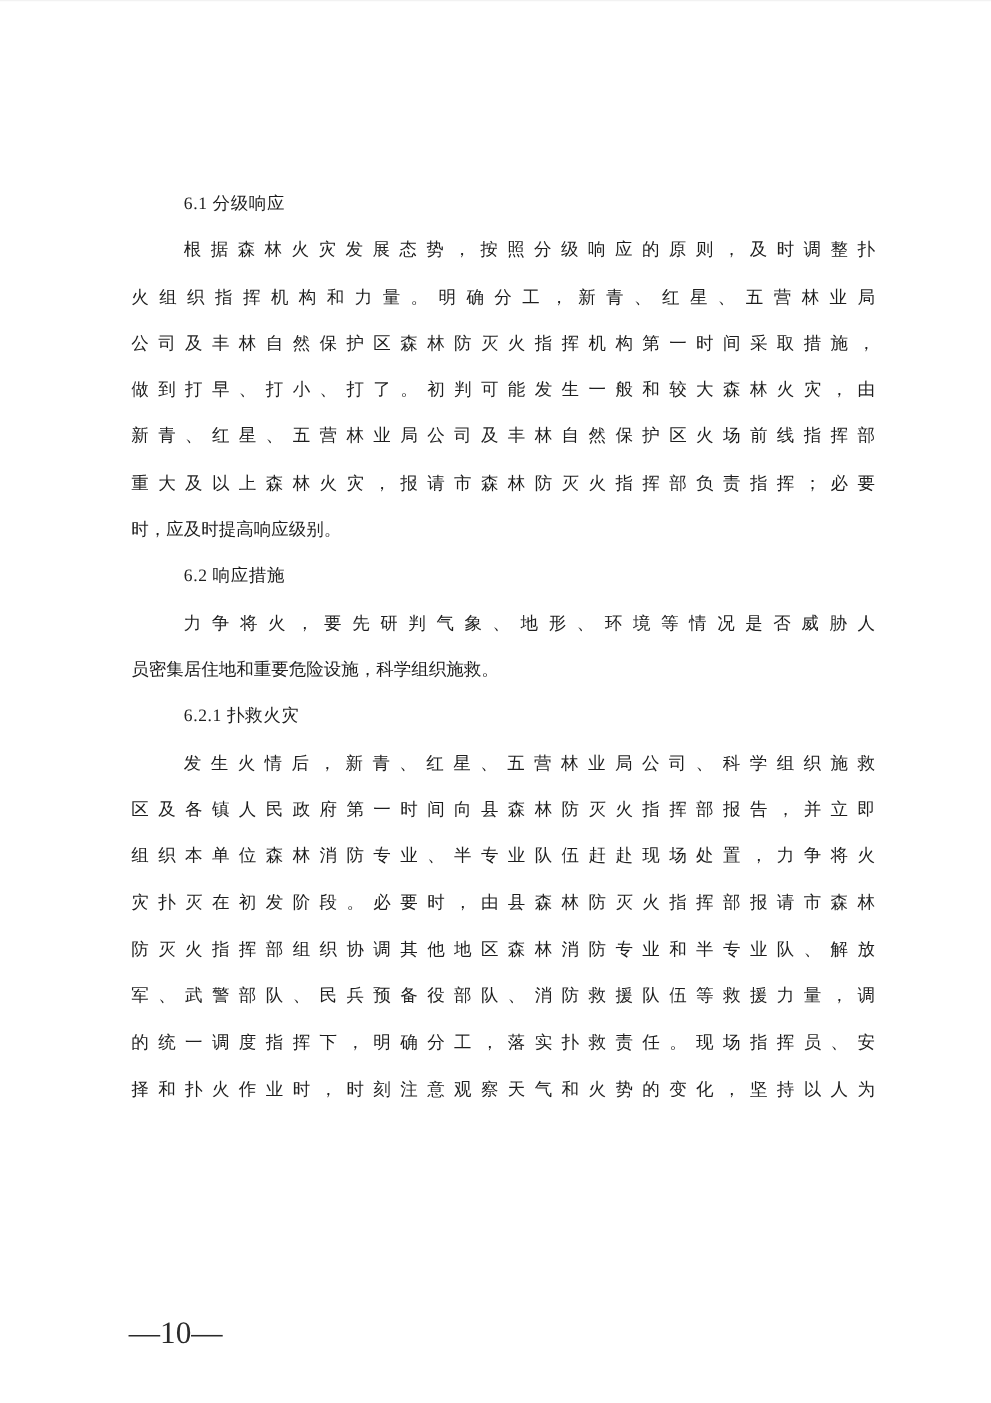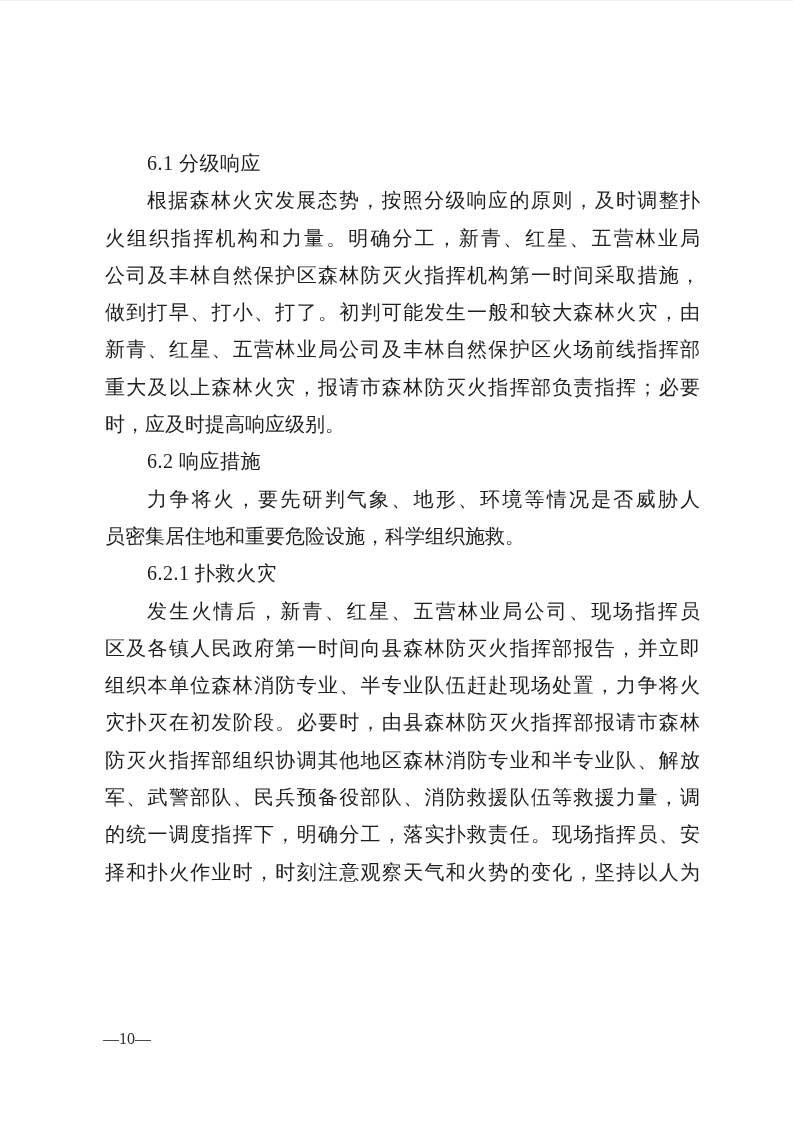--- a/index.html
+++ b/index.html
@@ -18,43 +18,43 @@
     box-sizing: border-box;
     border-top: 1px solid #f2f2f2;
   }
   .textblock {
     position: absolute;
     left: 105px;
     top: 144px;
     width: 595px;
   }
   .line {
-    font-size: 20px;
+    font-size: 14px;
     height: 37.3px;
     line-height: 37.3px;
     white-space: nowrap;
     overflow: hidden;
     text-align: justify;
     text-justify: inter-character;
   }
   .line.just {
     text-align-last: justify;
   }
   .line.indent {
     text-indent: 42px;
   }
   .line.heading {
     font-weight: 500;
     letter-spacing: 0.5px;
   }
   .page-number {
     position: absolute;
     left: 103px;
-    top: 1019px;
-    font-size: 16px;
+    top: 1047px;
+    font-size: 25px;
     line-height: 37px;
     color: #2a2a2a;
     font-family: "Liberation Serif", serif;
   }
 </style>
 </head>
 <body>
 
 <div class="page">
   <div class="textblock">
@@ -63,21 +63,21 @@
       <div class="line just">火组织指挥机构和力量。明确分工，新青、红星、五营林业局</div>
       <div class="line just">公司及丰林自然保护区森林防灭火指挥机构第一时间采取措施，</div>
       <div class="line just">做到打早、打小、打了。初判可能发生一般和较大森林火灾，由</div>
       <div class="line just">新青、红星、五营林业局公司及丰林自然保护区火场前线指挥部</div>
       <div class="line just">重大及以上森林火灾，报请市森林防灭火指挥部负责指挥；必要</div>
       <div class="line">时，应及时提高响应级别。</div>
       <div class="line heading indent">6.2 响应措施</div>
       <div class="line indent just">力争将火，要先研判气象、地形、环境等情况是否威胁人</div>
       <div class="line">员密集居住地和重要危险设施，科学组织施救。</div>
       <div class="line heading indent">6.2.1 扑救火灾</div>
-      <div class="line indent just">发生火情后，新青、红星、五营林业局公司、现场指挥员</div>
+      <div class="line indent just">发生火情后，新青、红星、五营林业局公司、科学组织施救</div>
       <div class="line just">区及各镇人民政府第一时间向县森林防灭火指挥部报告，并立即</div>
       <div class="line just">组织本单位森林消防专业、半专业队伍赶赴现场处置，力争将火</div>
       <div class="line just">灾扑灭在初发阶段。必要时，由县森林防灭火指挥部报请市森林</div>
       <div class="line just">防灭火指挥部组织协调其他地区森林消防专业和半专业队、解放</div>
       <div class="line just">军、武警部队、民兵预备役部队、消防救援队伍等救援力量，调</div>
       <div class="line just">的统一调度指挥下，明确分工，落实扑救责任。现场指挥员、安</div>
       <div class="line just">择和扑火作业时，时刻注意观察天气和火势的变化，坚持以人为</div>
     </div>
   <div class="page-number">—10—</div>
 </div>

